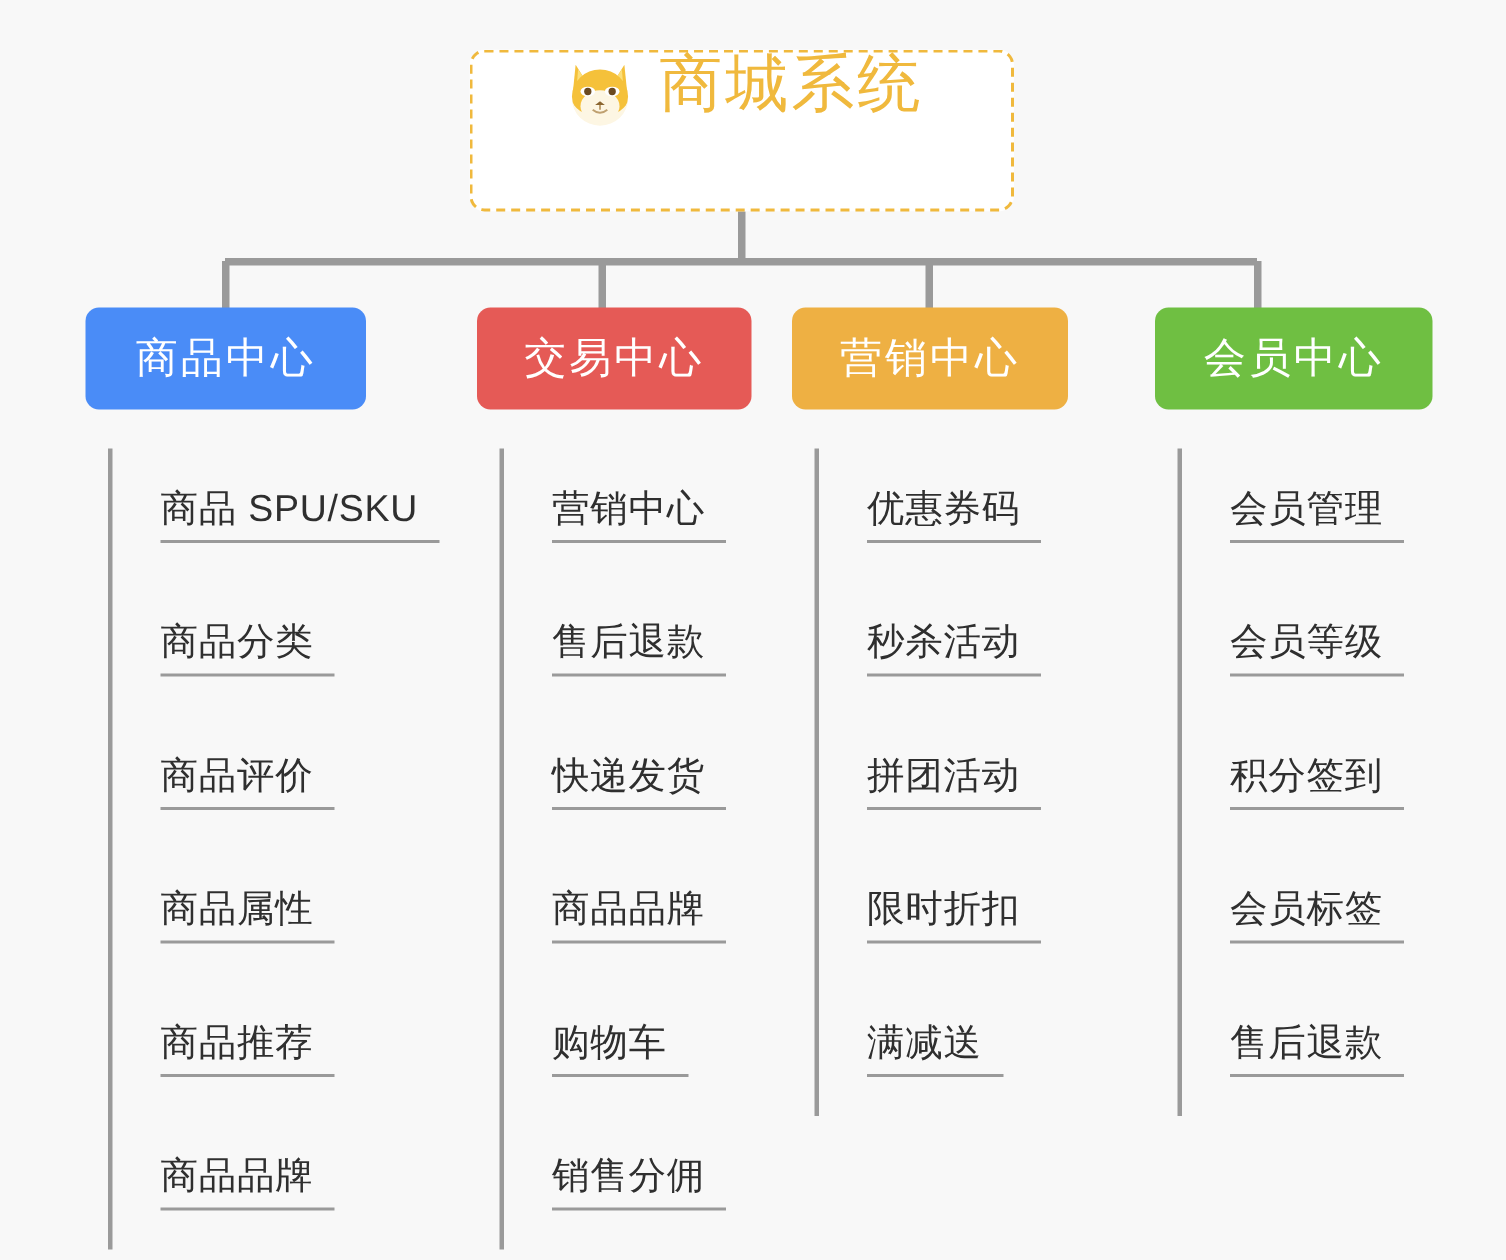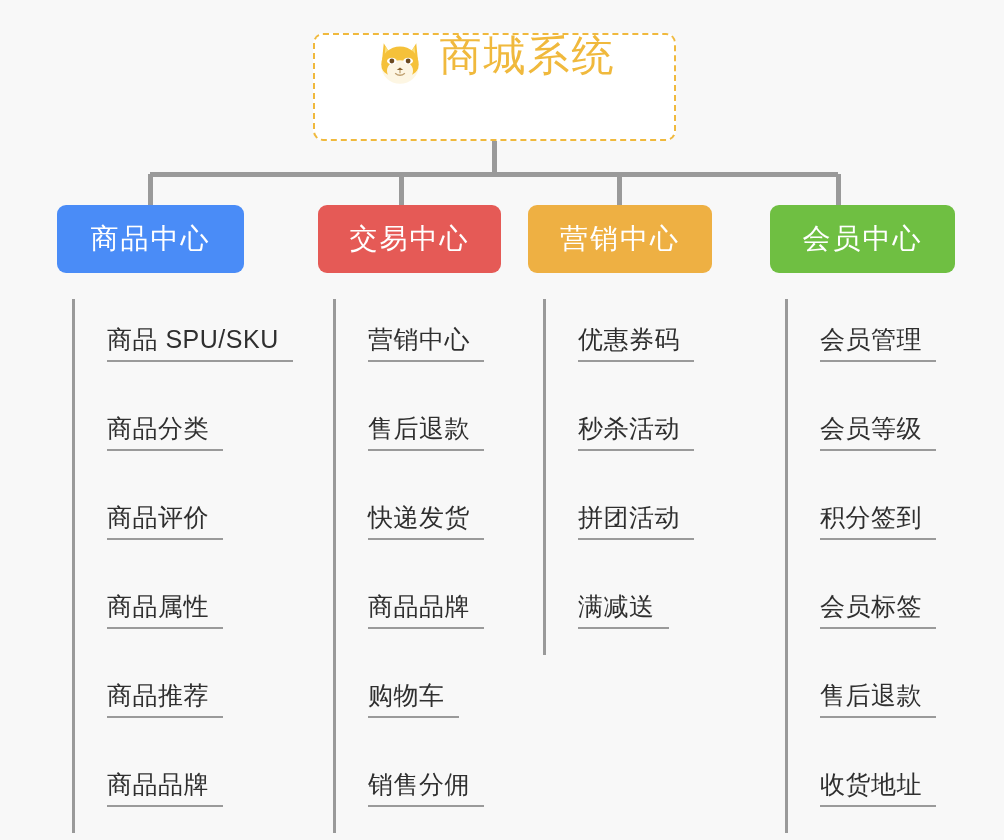--- a/index.html
+++ b/index.html
@@ -201,20 +201,23 @@
       <li class="leaf-item">
           <span class="leaf-label">优惠券码</span>
         </li>
       <li class="leaf-item">
           <span class="leaf-label">秒杀活动</span>
         </li>
       <li class="leaf-item">
           <span class="leaf-label">拼团活动</span>
         </li>
       <li class="leaf-item">
+          <span class="leaf-label">限时折扣</span>
+        </li>
+      <li class="leaf-item">
           <span class="leaf-label">满减送</span>
         </li>
     </ul>
   </div>
 
   <div class="branch" style="left:770px; width:185px;">
     <div class="branch-header" style="background:#6fbf42;">
       <span>会员中心</span>
     </div>
     <ul class="leaf-list">
@@ -226,19 +229,16 @@
         </li>
       <li class="leaf-item">
           <span class="leaf-label">积分签到</span>
         </li>
       <li class="leaf-item">
           <span class="leaf-label">会员标签</span>
         </li>
       <li class="leaf-item">
           <span class="leaf-label">售后退款</span>
         </li>
-      <li class="leaf-item">
-          <span class="leaf-label">收货地址</span>
-        </li>
     </ul>
   </div>
 
 </div>
 
 </body></html>

